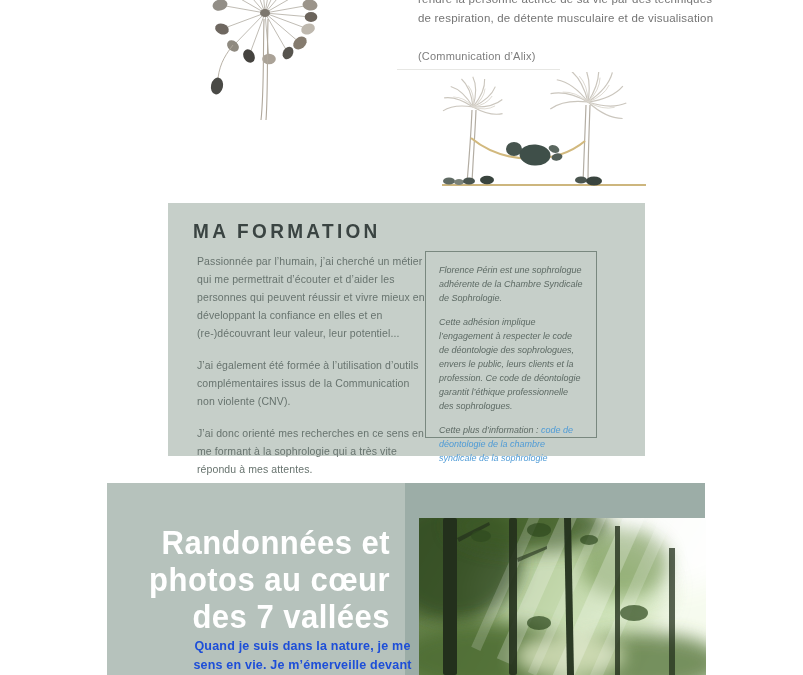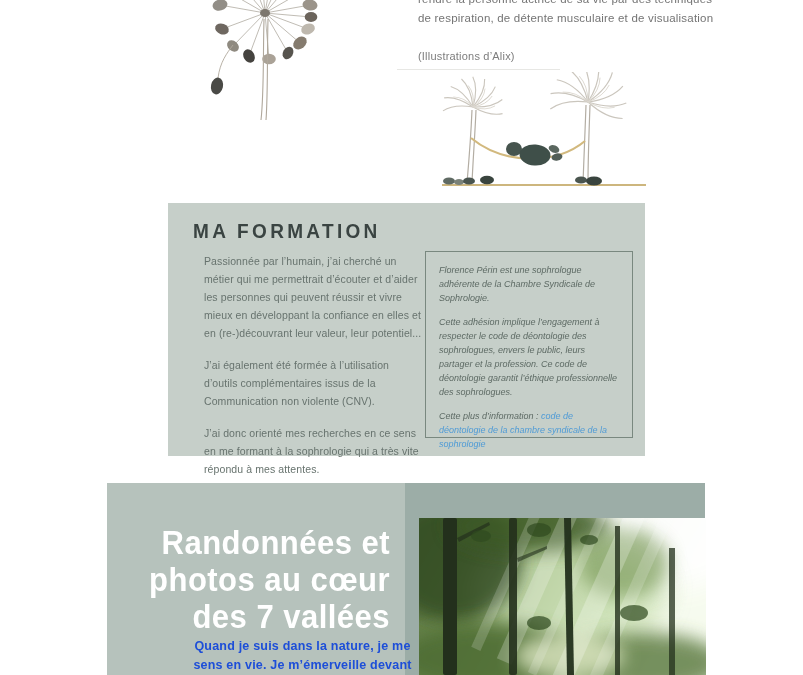--- a/index.html
+++ b/index.html
@@ -31,23 +31,23 @@
   }
   .formation-heading{
     left:193px; top:220px;
     color:#3a4442; font-size:20px; font-weight:bold; letter-spacing:3.5px;
     transform:scaleX(.95); transform-origin:left top;
   }
   .formation-body{
     left:193px; top:252px; width:232px;
     color:#67736e; font-size:10.5px; line-height:18px; letter-spacing:.1px;
   }
-  .formation-body p{margin:0 0 14px 11px;}
+  .formation-body p{margin:0 0 14px 4px;}
   .formation-aside{
-    left:425px; top:251px; width:208px; height:187px;
+    left:425px; top:251px; width:172px; height:187px;
     border:1px solid #79887f; box-sizing:border-box;
     padding:11px 13px;
     color:#5d6a64; font-size:9px; font-style:italic; line-height:14px;
   }
   .formation-aside p{margin:0 0 10px 0;}
   .formation-aside p:last-child{margin-bottom:0;}
   .aside-link{color:#4f9bd6; text-decoration:none; cursor:pointer;}
 
   
   .hikes-panel-dark{
@@ -127,21 +127,21 @@
     <path d="M46,120 C48,104 55,95 61,87" stroke="#b0a89c" stroke-width="0.9" fill="none"></path>
     <ellipse cx="45" cy="128" rx="6" ry="8.5" fill="#4a4a46" transform="rotate(12 45 128)"></ellipse>
   </svg>
 
   <div class="abs divider-faint"></div>
 
   <div class="abs intro-text">
     <div class="line">rendre la personne actrice de sa vie par des techniques</div>
     <div class="line">de respiration, de détente musculaire et de visualisation</div>
   </div>
-  <div class="abs intro-credit">(Illustrations d’Alix)</div>
+  <div class="abs intro-credit">(Communication d’Alix)</div>
 
   <svg class="abs" style="left:432px;top:72px;" width="220" height="118" viewBox="0 0 220 118">
 
     <line x1="10" y1="113" x2="214" y2="113" stroke="#cdb67e" stroke-width="2"></line>
 
     <g stroke="#c8c3ba" stroke-width="1.1" fill="none" opacity="0.95">
       <path d="M41,35 q 8,-18 4,-30" transform="rotate(-80 41 35)"></path>
       <path d="M41,35 q 8,-18 4,-30" transform="rotate(-55 41 35)"></path>
       <path d="M41,35 q 8,-18 4,-30" transform="rotate(-30 41 35)"></path>
       <path d="M41,35 q 8,-18 4,-30" transform="rotate(-8 41 35)"></path>
@@ -207,21 +207,21 @@
 <h2 class="abs formation-heading" style="margin:0;">MA FORMATION</h2>
 
 <div class="abs formation-body">
   <p>Passionnée par l’humain, j’ai cherché un métier qui me permettrait d’écouter et d’aider les personnes qui peuvent réussir et vivre mieux en développant la confiance en elles et en (re-)découvrant leur valeur, leur potentiel...</p>
   <p>J’ai également été formée à l’utilisation d’outils complémentaires issus de la Communication non violente (CNV).</p>
   <p>J’ai donc orienté mes recherches en ce sens en me formant à la sophrologie qui a très vite répondu à mes attentes.</p>
 </div>
 
 <div class="abs formation-aside">
   <p>Florence Périn est une sophrologue adhérente de la Chambre Syndicale de Sophrologie.</p>
-  <p>Cette adhésion implique l’engagement à respecter le code de déontologie des sophrologues, envers le public, leurs partager et la profession. Ce code de déontologie garantit l’éthique professionnelle des sophrologues.</p>
+  <p>Cette adhésion implique l’engagement à respecter le code de déontologie des sophrologues, envers le public, leurs clients et la profession. Ce code de déontologie garantit l’éthique professionnelle des sophrologues.</p>
   <p><span>Cette plus d’information : </span><a class="aside-link" href="#">code de déontologie de la chambre syndicale de la sophrologie</a></p>
 </div>
 
 <div class="abs hikes-panel-dark"></div>
 <div class="abs hikes-panel-light"></div>
 
 <h2 class="abs hikes-heading" style="margin:0;">
   <span style="display:block">Randonnées et</span>
   <span style="display:block">photos au cœur</span>
   <span style="display:block">des 7 vallées</span>

